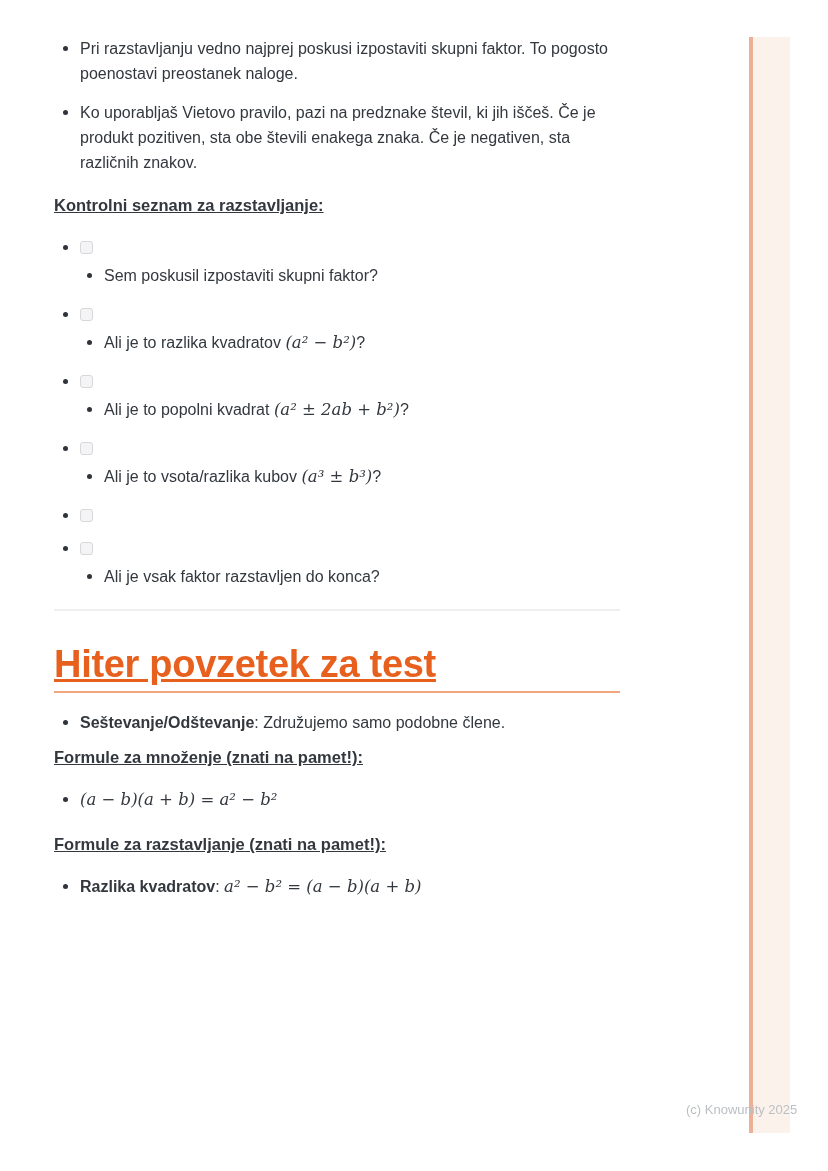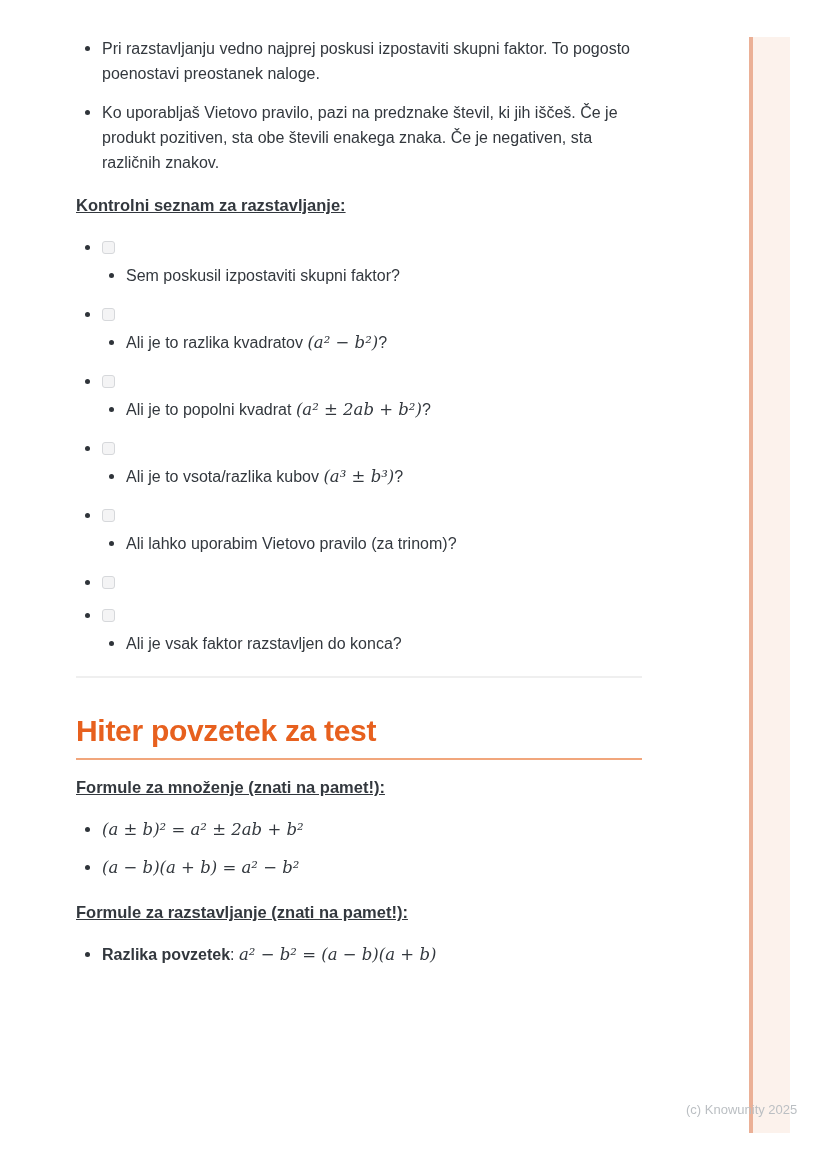--- a/index.html
+++ b/index.html
@@ -4,21 +4,21 @@
 <style>
   * { margin:0; padding:0; box-sizing:border-box; }
   html,body { width:828px; height:1171px; }
   body {
     position:relative;
     background:#ffffff;
     font-family:"Liberation Sans", sans-serif;
     color:#33383E;
     overflow:hidden;
   }
-  .content { position:absolute; left:76px; top:36px; width:566px; }
+  .content { position:absolute; left:54px; top:36px; width:566px; }
 
   ul { list-style:none; }
 
   
   .bullet { position:relative; padding-left:26px; font-size:16px; line-height:25px; margin-bottom:14px; }
   .bullet::before { content:""; position:absolute; left:9px; top:10px; width:5px; height:5px; border-radius:50%; background:#2F343A; }
 
   .section-title { font-size:16.5px; font-weight:700; line-height:21px; margin-top:20px;text-decoration:underline; }
 
   
@@ -27,21 +27,21 @@
   .check-row { position:relative; padding-left:26px; height:13px; margin-bottom:9px; }
   .check-row::before { content:""; position:absolute; left:9px; top:4px; width:5px; height:5px; border-radius:50%; background:#2F343A; }
   .checkbox { display:block; width:13px; height:13px; border:1px solid #D6D8DB; background:#F4F4F5; border-radius:3px; }
   .check-text { position:relative; padding-left:50px; font-size:16px; line-height:25px; }
   .check-text::before { content:""; position:absolute; left:33px; top:10px; width:5px; height:5px; border-radius:50%; background:#2F343A; }
 
   .math { font-family:"DejaVu Serif", serif; font-style:italic; font-size:16.5px; }
 
   .divider { height:2px; background:#EFEFEF; margin-top:20px; }
 
-  .summary-heading { color:#E7601E; font-size:30px; line-height:34px; font-weight:700; letter-spacing:-0.3px; margin-top:36px; font-family:"Liberation Sans", sans-serif; }
+  .summary-heading { color:#E7601E; font-size:38px; line-height:34px; font-weight:700; letter-spacing:-0.3px; margin-top:36px; font-family:"Liberation Sans", sans-serif;text-decoration:underline; }
   .heading-rule { height:2px; background:#F1A67C; margin-top:10px; }
 
   .op-list { margin-top:17px; }
   .op-list .bullet { margin-bottom:8px; }
 
   .formula-list { margin-top:18px; }
   .formula-list .bullet { line-height:27px; margin-bottom:11px; }
   .formula-list .bullet::before { top:11px; }
 
   .mt23 { margin-top:23px; }
@@ -89,50 +89,44 @@
     <li class="check-item">
       <div class="check-row">
           <span class="checkbox"></span>
         </div>
       <div class="check-text"><span>Ali je to vsota/razlika kubov </span><span class="math">(a³ ± b³)</span><span>?</span></div>
     </li>
     <li class="check-item">
       <div class="check-row">
           <span class="checkbox"></span>
         </div>
-      <div class="check-text"><span>Ali lahko uporabim Vietovo pravilo (za trinom)?</span><span class="math"></span><span></span></div>
-    </li>
-    <li class="check-item">
-      <div class="check-row">
-          <span class="checkbox"></span>
-        </div>
     </li>
     <li class="check-item">
       <div class="check-row">
           <span class="checkbox"></span>
         </div>
       <div class="check-text"><span>Ali je vsak faktor razstavljen do konca?</span><span class="math"></span><span></span></div>
     </li>
   </ul>
 
   <div class="divider"></div>
 
   <h1 class="summary-heading">Hiter povzetek za test</h1>
   <div class="heading-rule"></div>
 
   <ul class="op-list">
+    <li class="bullet"><strong>Seštevanje/Odštevanje</strong><span>: Združujemo samo podobne člene.</span></li>
   </ul>
 
   <div class="section-title mt20">Formule za množenje (znati na pamet!):</div>
   <ul class="formula-list">
-    <li class="bullet"><span class="math">(a ± b)² = a² ± 2ab + b²</span></li>
     <li class="bullet"><span class="math">(a − b)(a + b) = a² − b²</span></li>
   </ul>
 
   <div class="section-title mt18">Formule za razstavljanje (znati na pamet!):</div>
   <ul class="formula-list">
-    <li class="bullet"><strong>Razlika povzetek</strong><span>: </span><span class="math">a² − b² = (a − b)(a + b)</span></li>
+    <li class="bullet"><strong>Razlika kvadratov</strong><span>: </span><span class="math">a² − b² = (a − b)(a + b)</span></li>
   </ul>
 
 </div>
 
 <div class="stripe"></div>
 <div class="copyright">(c) Knowunity 2025</div>
 
 </body></html>

